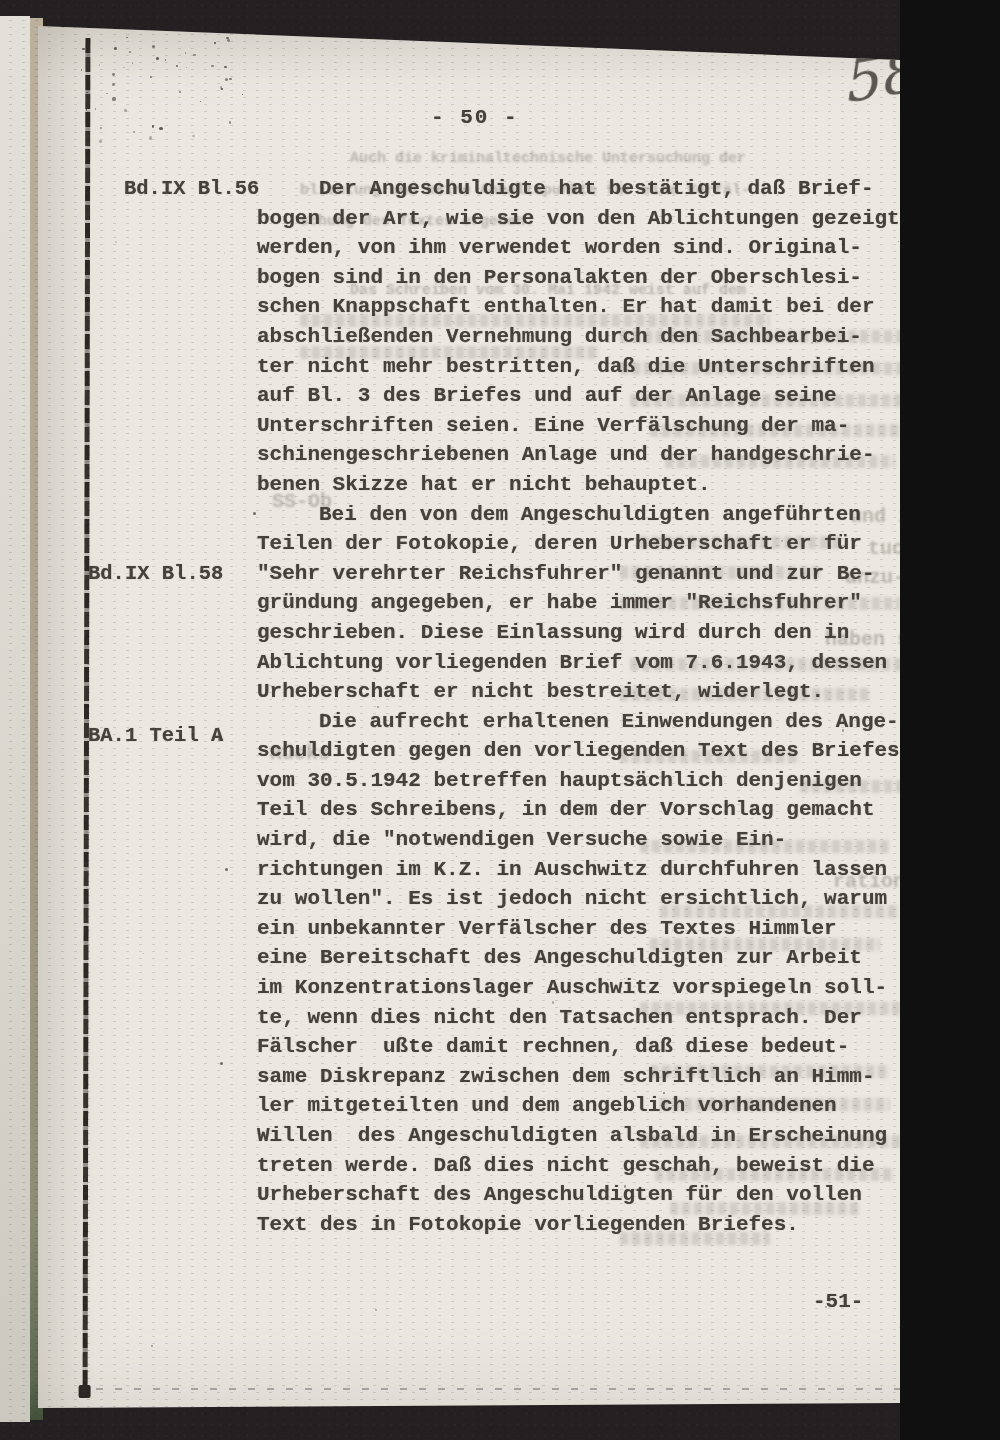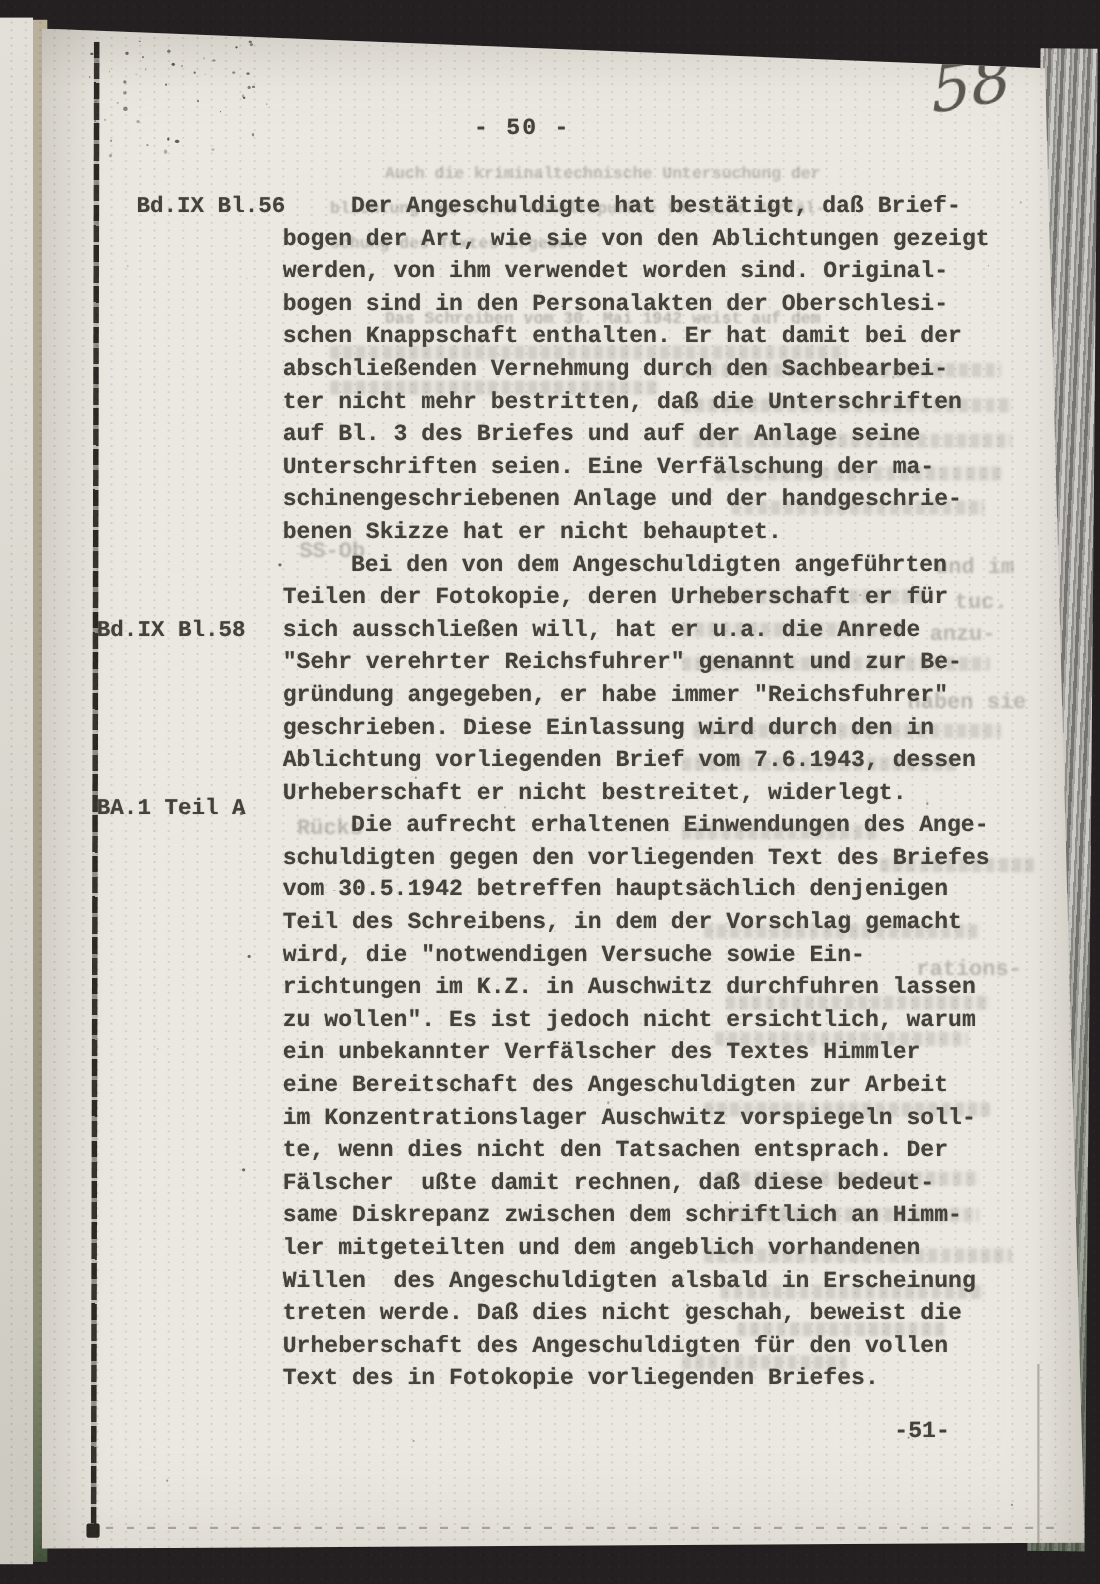--- a/index.html
+++ b/index.html
@@ -1,17 +1,17 @@
 <!DOCTYPE html>
 <html><head>
 <meta charset="utf-8">
 <style>
   html,body{margin:0;padding:0;background:#111010;}
   .scan{
-    position:relative;width:1000px;height:1440px;overflow:hidden;
+    position:relative;width:900px;height:1440px;overflow:hidden;
     background:#242021;
     font-family:"Liberation Mono","DejaVu Sans Mono",monospace;
   }
   
   .scan::before{
     content:"";position:absolute;inset:0;z-index:5;pointer-events:none;
     background-image:
       radial-gradient(rgba(255,255,255,.05) 1px, transparent 1.3px),
       radial-gradient(rgba(0,0,0,.28) 1px, transparent 1.3px);
     background-size:9px 11px,13px 7px;
@@ -172,21 +172,20 @@
         <div class="line">bogen sind in den Personalakten der Oberschlesi-</div>
         <div class="line">schen Knappschaft enthalten. Er hat damit bei der</div>
         <div class="line">abschließenden Vernehmung durch den Sachbearbei-</div>
         <div class="line">ter nicht mehr bestritten, daß die Unterschriften</div>
         <div class="line">auf Bl. 3 des Briefes und auf der Anlage seine</div>
         <div class="line">Unterschriften seien. Eine Verfälschung der ma-</div>
         <div class="line">schinengeschriebenen Anlage und der handgeschrie-</div>
         <div class="line">benen Skizze hat er nicht behauptet.</div>
         <div class="line first">Bei den von dem Angeschuldigten angeführten</div>
         <div class="line">Teilen der Fotokopie, deren Urheberschaft er für</div>
-        <div class="line">sich ausschließen will, hat er u.a. die Anrede</div>
         <div class="line">"Sehr verehrter Reichsfuhrer" genannt und zur Be-</div>
         <div class="line">gründung angegeben, er habe immer "Reichsfuhrer"</div>
         <div class="line">geschrieben. Diese Einlassung wird durch den in</div>
         <div class="line">Ablichtung vorliegenden Brief vom 7.6.1943, dessen</div>
         <div class="line">Urheberschaft er nicht bestreitet, widerlegt.</div>
         <div class="line first">Die aufrecht erhaltenen Einwendungen des Ange-</div>
         <div class="line">schuldigten gegen den vorliegenden Text des Briefes</div>
         <div class="line">vom 30.5.1942 betreffen hauptsächlich denjenigen</div>
         <div class="line">Teil des Schreibens, in dem der Vorschlag gemacht</div>
         <div class="line">wird, die "notwendigen Versuche sowie Ein-</div>

